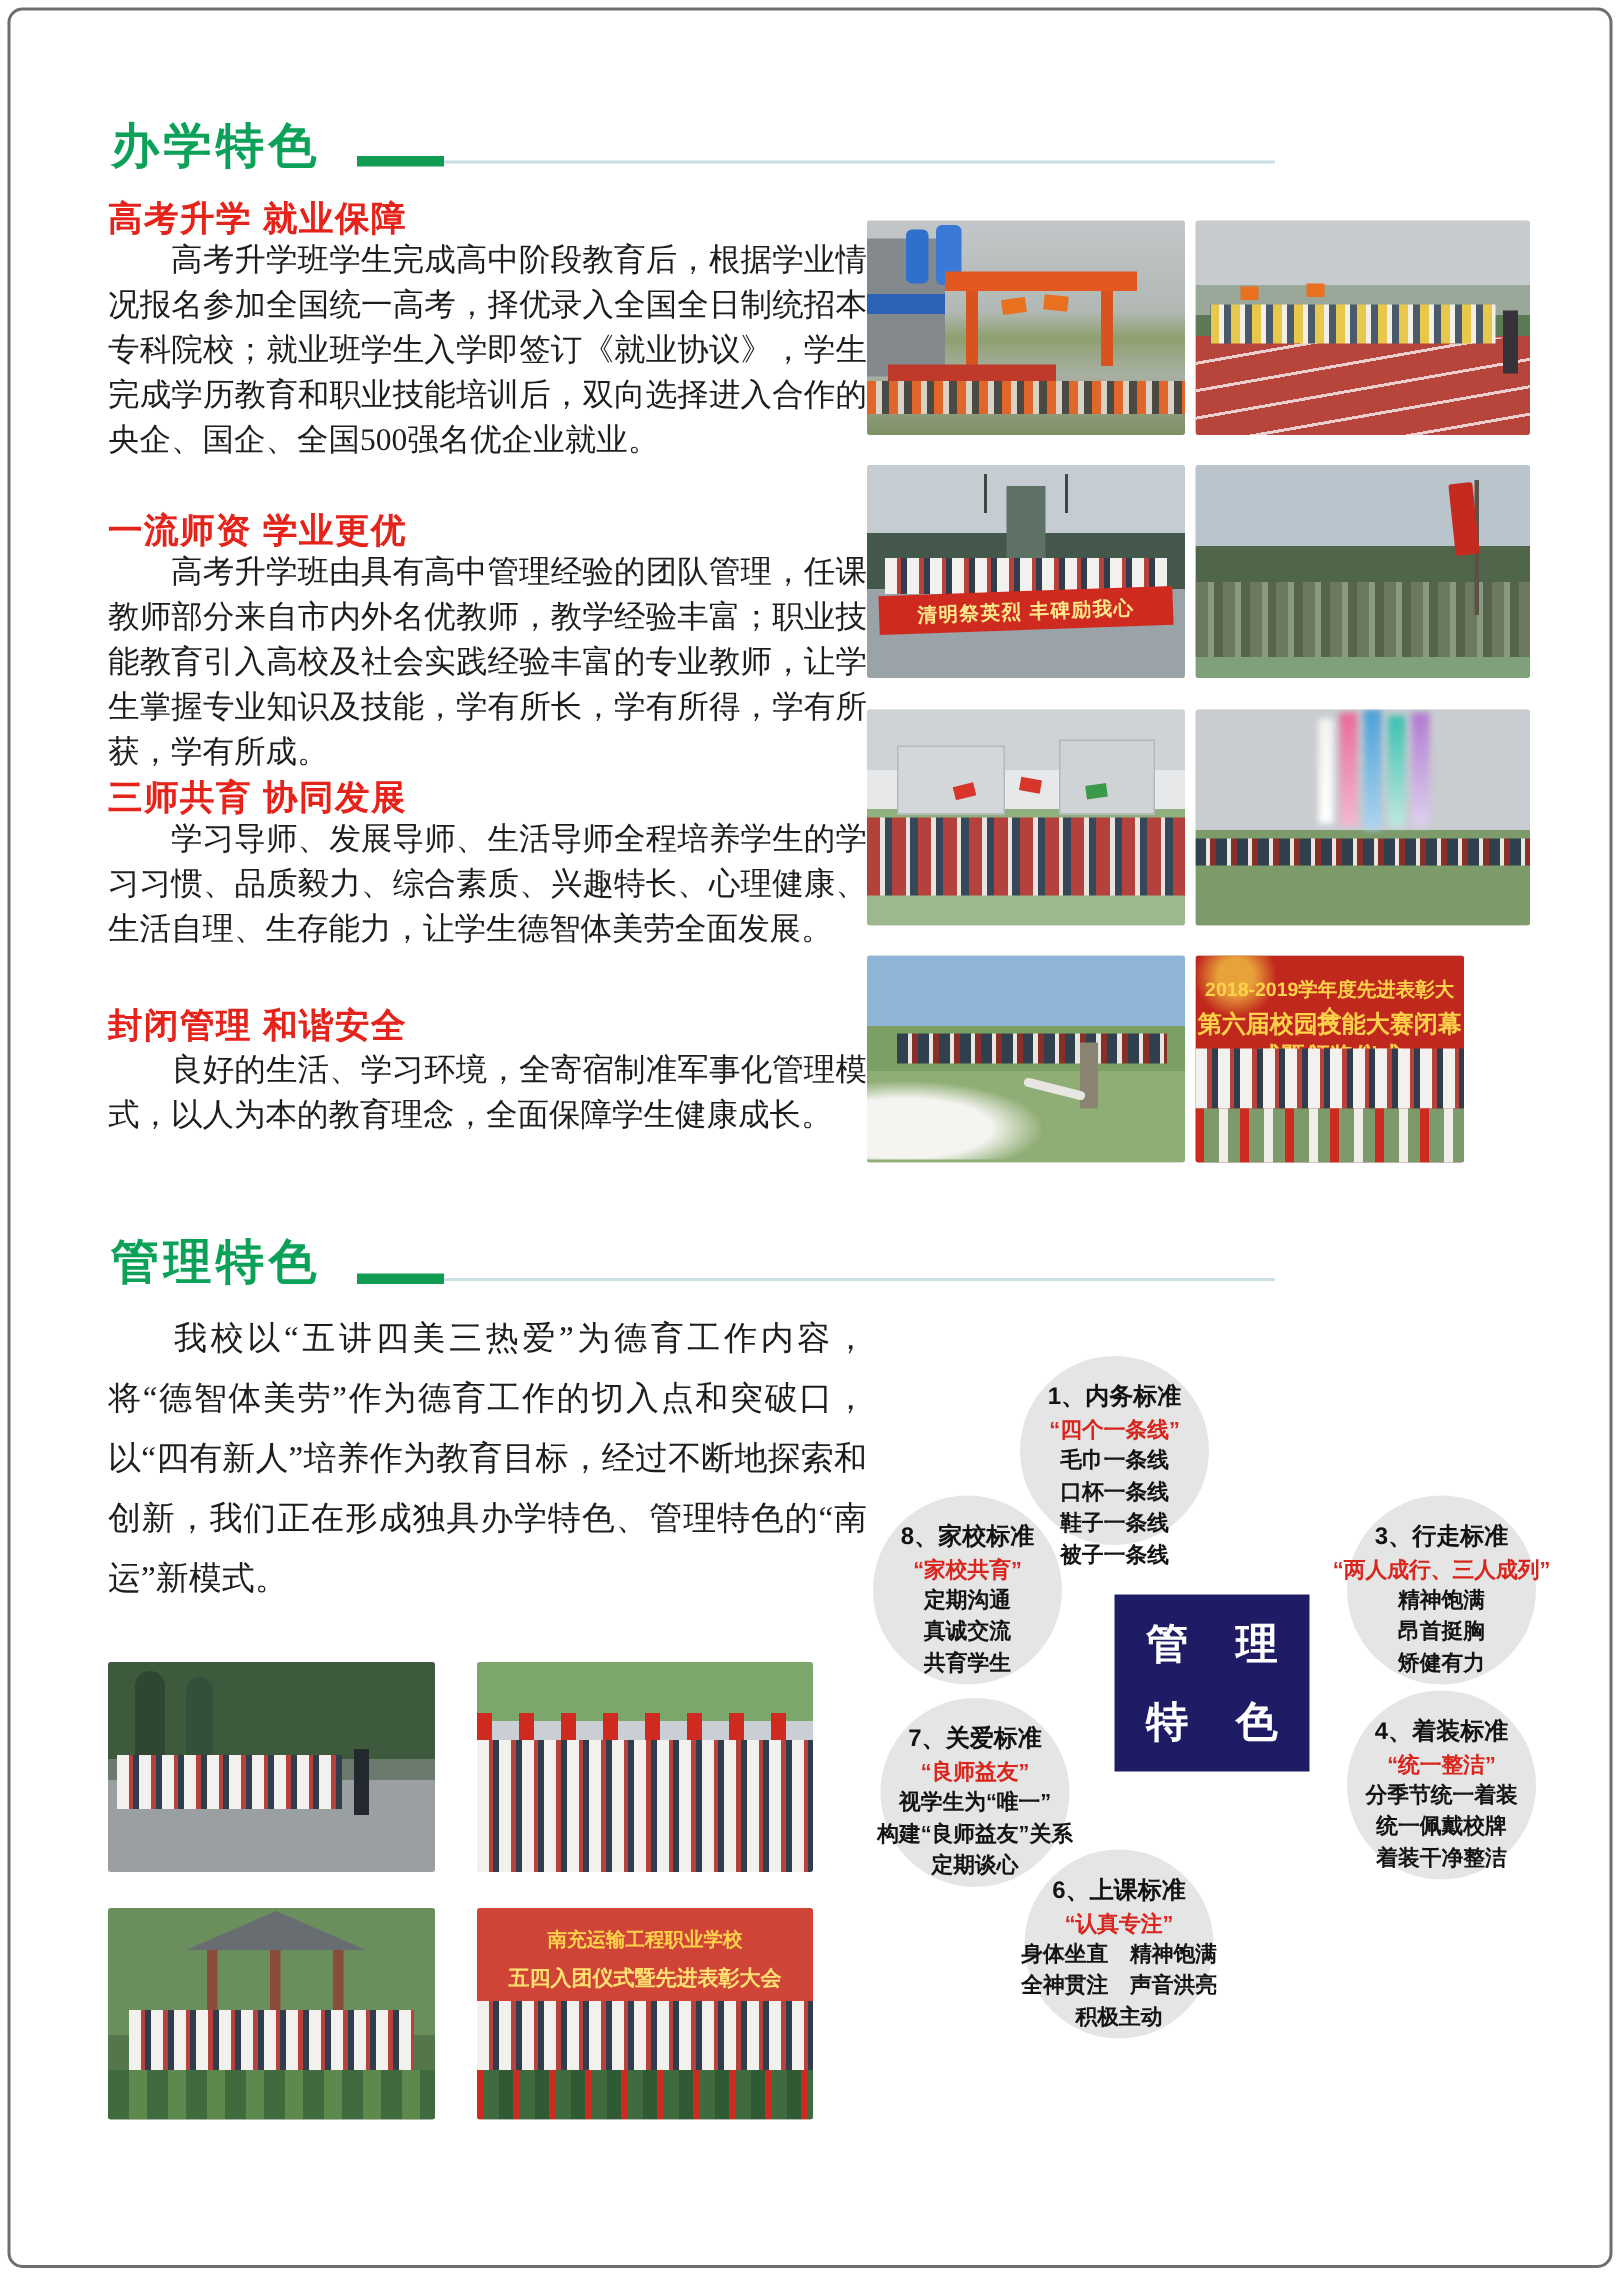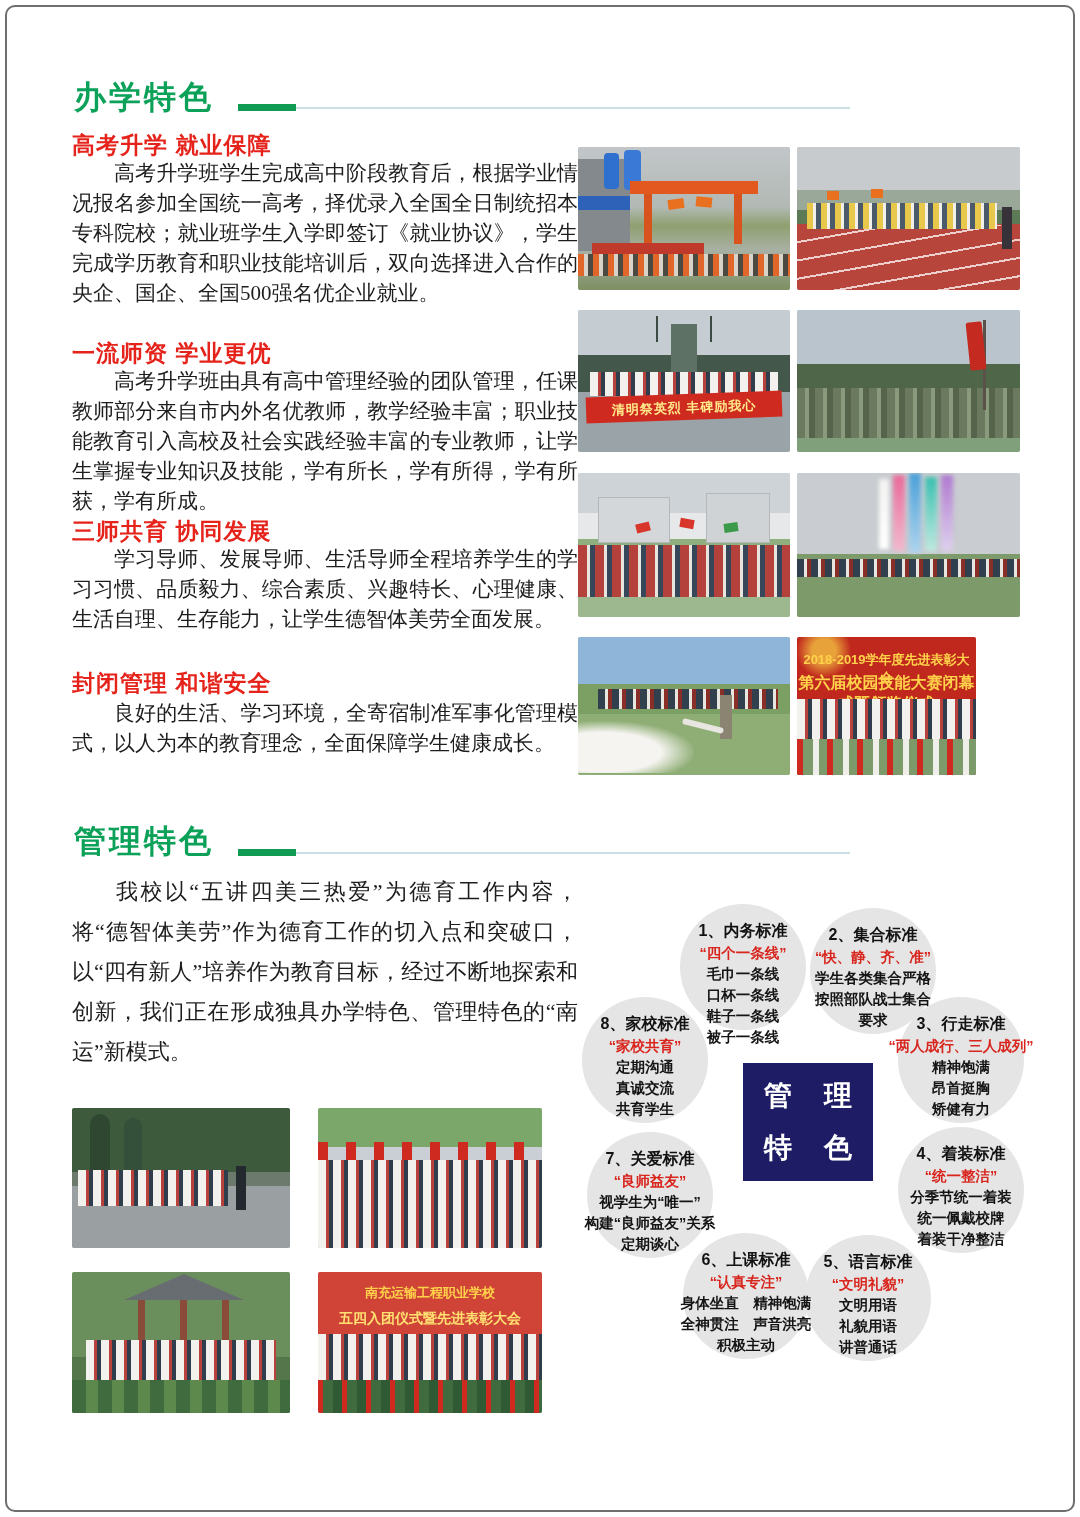--- a/index.html
+++ b/index.html
@@ -198,51 +198,37 @@
 
   <div class="circle c1">
     <span class="c-label">1、内务标准</span>
     <span class="c-slogan">“四个一条线”</span>
     <span class="c-item">毛巾一条线</span>
     <span class="c-item">口杯一条线</span>
     <span class="c-item">鞋子一条线</span>
     <span class="c-item">被子一条线</span>
   </div>
 
-  <div class="circle c2">
-    <span class="c-label">2、集合标准</span>
-    <span class="c-slogan">“快、静、齐、准”</span>
-    <span class="c-item">学生各类集合严格</span>
-    <span class="c-item">按照部队战士集合</span>
-    <span class="c-item">要求</span>
-  </div>
 
   <div class="circle c3">
     <span class="c-label">3、行走标准</span>
     <span class="c-slogan">“两人成行、三人成列”</span>
     <span class="c-item">精神饱满</span>
     <span class="c-item">昂首挺胸</span>
     <span class="c-item">矫健有力</span>
   </div>
 
   <div class="circle c4">
     <span class="c-label">4、着装标准</span>
     <span class="c-slogan">“统一整洁”</span>
     <span class="c-item">分季节统一着装</span>
     <span class="c-item">统一佩戴校牌</span>
     <span class="c-item">着装干净整洁</span>
   </div>
 
-  <div class="circle c5">
-    <span class="c-label">5、语言标准</span>
-    <span class="c-slogan">“文明礼貌”</span>
-    <span class="c-item">文明用语</span>
-    <span class="c-item">礼貌用语</span>
-    <span class="c-item">讲普通话</span>
-  </div>
 
   <div class="circle c6">
     <span class="c-label">6、上课标准</span>
     <span class="c-slogan">“认真专注”</span>
     <span class="c-item">身体坐直　精神饱满</span>
     <span class="c-item">全神贯注　声音洪亮</span>
     <span class="c-item">积极主动</span>
   </div>
 
   <div class="circle c7">

